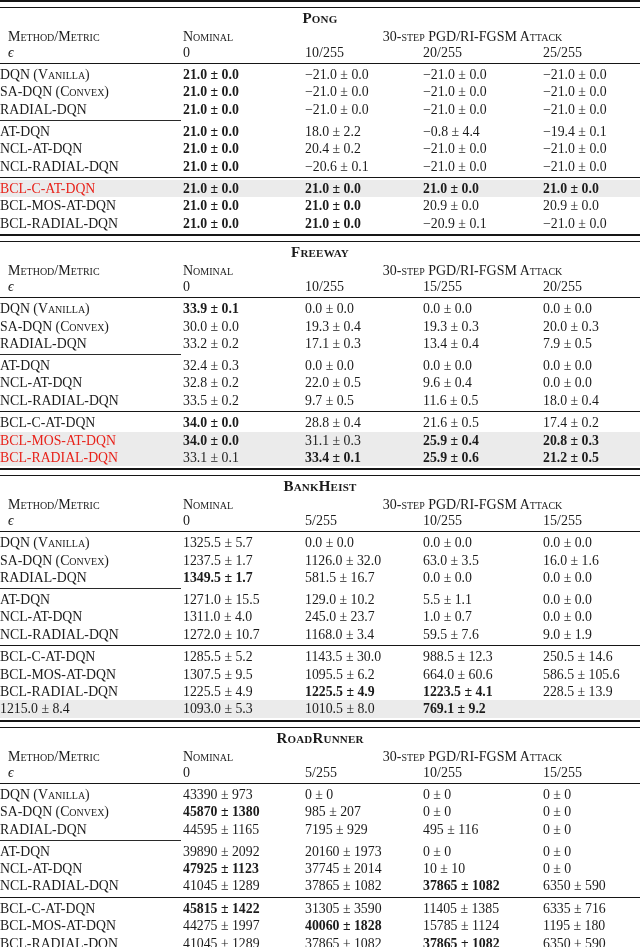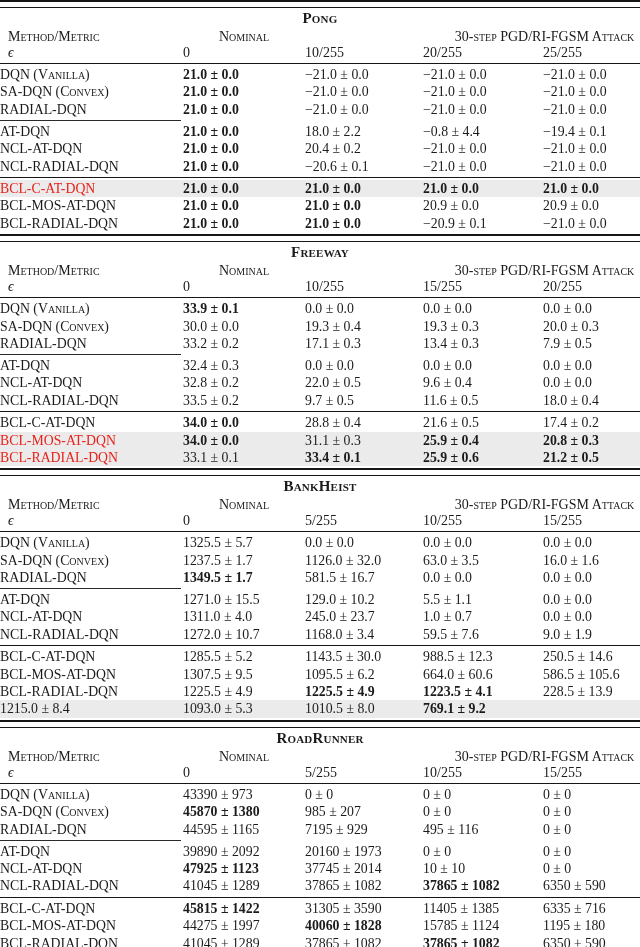--- a/index.html
+++ b/index.html
@@ -9,21 +9,21 @@
     font-family:"Liberation Serif","DejaVu Serif",serif;
   }
   .page{width:640px;}
   .dblrule{height:5px;border-top:2px solid #161616;border-bottom:1.5px solid #161616;}
   .game-table{width:640px;}
   .t-title{
     text-align:center;font-weight:bold;font-variant:small-caps;
     font-size:15px;line-height:21px;letter-spacing:.2px;
   }
   .hrow1{display:grid;grid-template-columns:183px 122px 335px;
-    font-variant:small-caps;font-size:14px;line-height:16px;gap:36px;}
+    font-variant:small-caps;font-size:14px;line-height:16px;}
   .hrow1 .mcol{padding-left:8px;}
   .hrow1 .attack{text-align:center;}
   .hrow2{display:grid;grid-template-columns:183px 122px 118px 120px 97px;
     font-size:14px;line-height:16px;}
   .hrow2 .eps{padding-left:8px;font-style:italic;}
   .headrule{border-top:1.8px solid #161616;margin-top:2px;}
   .grouprule{border-top:1.5px solid #161616;margin:2px 0;}
   .partialrule{width:181px;border-top:1px solid #2a2a2a;margin:1.5px 0;}
   .row{display:grid;grid-template-columns:183px 122px 118px 120px 97px;
     font-size:13.8px;line-height:17.4px;white-space:nowrap;}
@@ -150,21 +150,21 @@
           <div class="method">SA-DQN (Convex)</div>
           <div class="cell">30.0 ± 0.0</div>
           <div class="cell">19.3 ± 0.4</div>
           <div class="cell">19.3 ± 0.3</div>
           <div class="cell">20.0 ± 0.3</div>
         </div>
         <div class="row">
           <div class="method">RADIAL-DQN</div>
           <div class="cell">33.2 ± 0.2</div>
           <div class="cell">17.1 ± 0.3</div>
-          <div class="cell">13.4 ± 0.3</div>
+          <div class="cell">13.4 ± 0.4</div>
           <div class="cell">7.9 ± 0.5</div>
         </div>
         <div class="partialrule"></div>
         <div class="row first">
           <div class="method">AT-DQN</div>
           <div class="cell">32.4 ± 0.3</div>
           <div class="cell">0.0 ± 0.0</div>
           <div class="cell">0.0 ± 0.0</div>
           <div class="cell">0.0 ± 0.0</div>
         </div>

